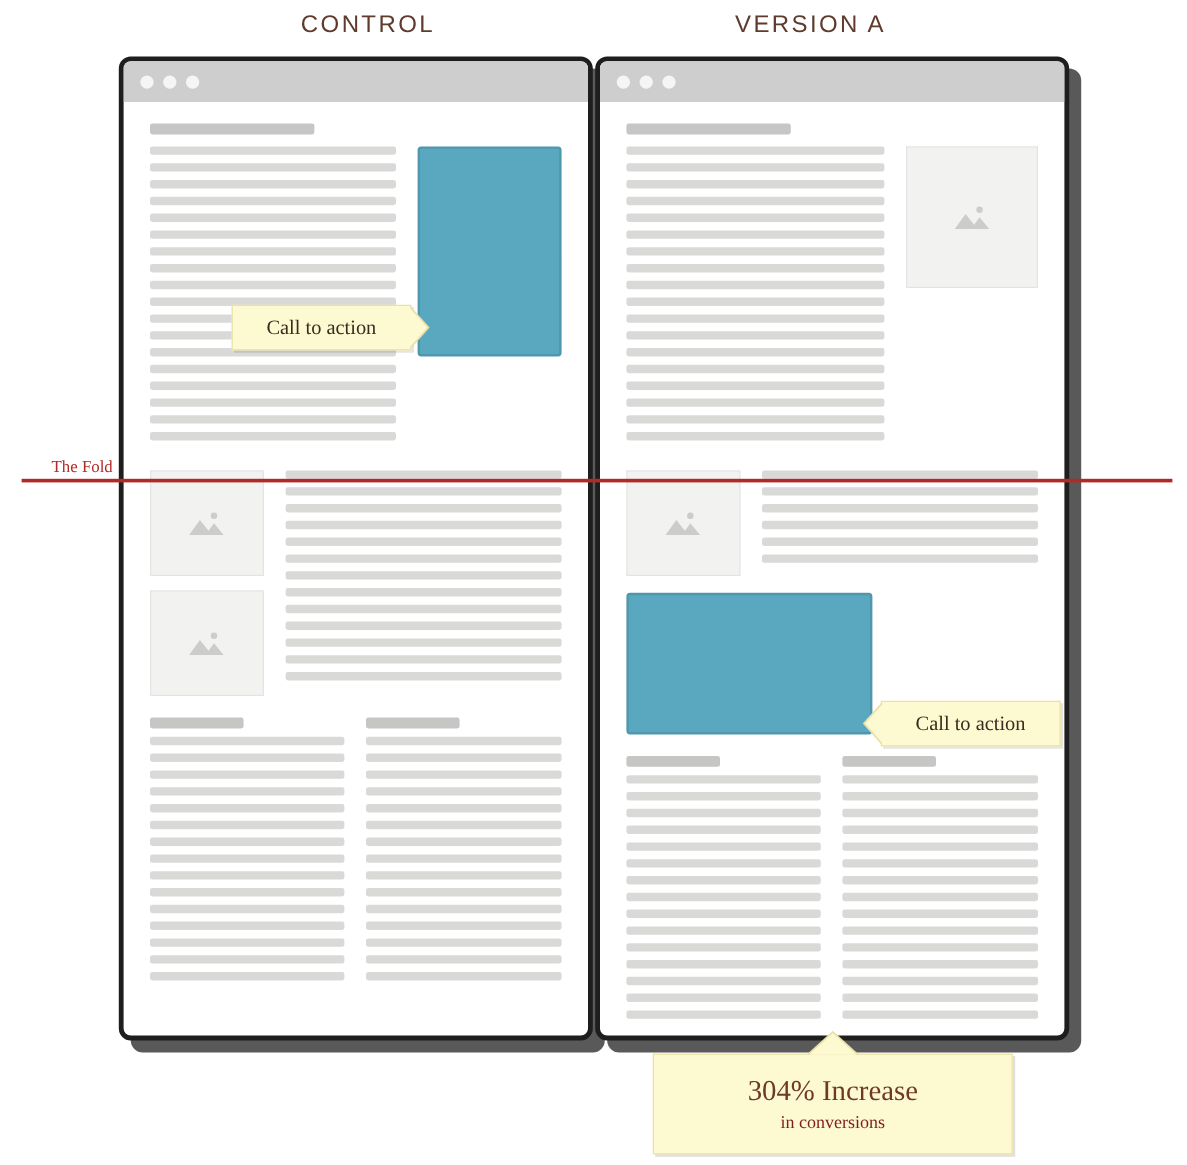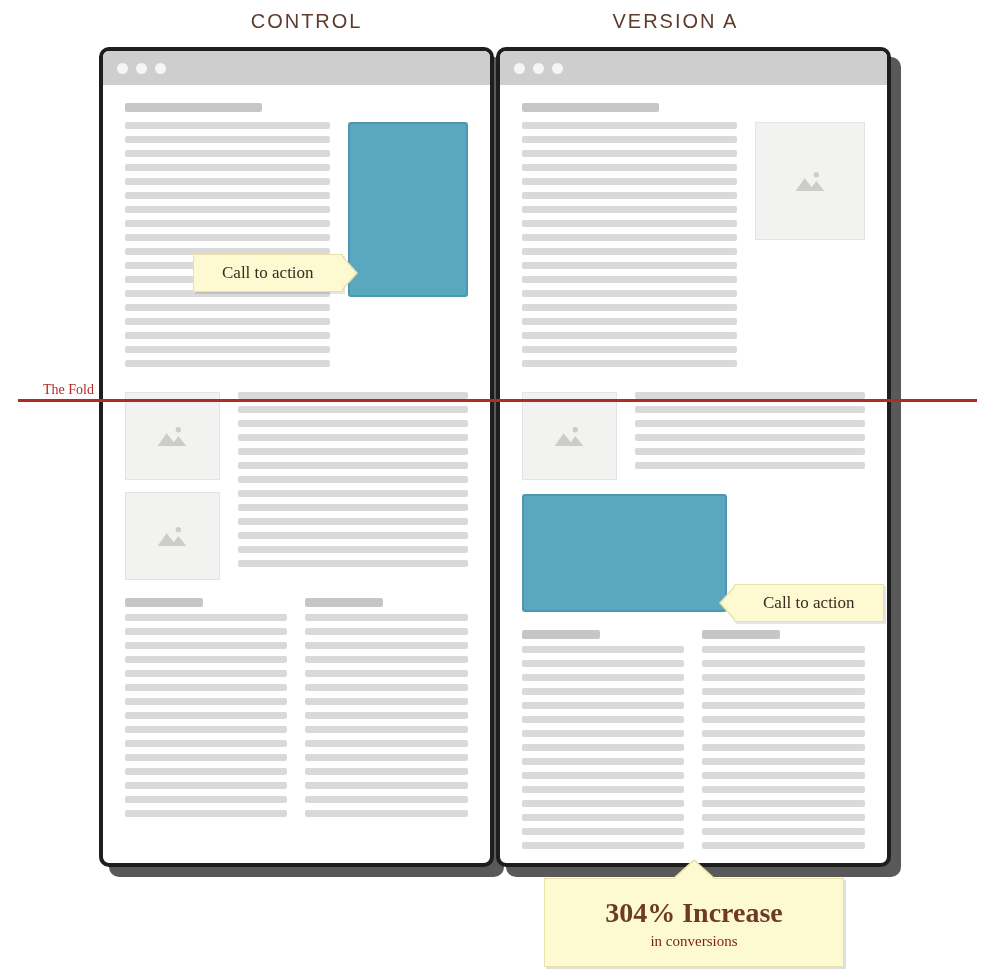--- a/index.html
+++ b/index.html
@@ -161,21 +161,21 @@
     width:0;height:0;border-style:solid;
   }
   .result::before{
     top:-20px;border-width:0 22px 20px 22px;
     border-color:transparent transparent var(--note-border) transparent;
   }
   .result::after{
     top:-18px;border-width:0 20px 18px 20px;
     border-color:transparent transparent var(--note-bg) transparent;
   }
-  .result .big{font-size:28px;color:#6e3a26;margin-bottom:4px;font-weight:bold;}
+  .result .big{font-size:24px;color:#6e3a26;margin-bottom:4px;}
   .result .small{font-size:15px;color:#7f1d1d;}
 </style>
 </head>
 <body>
 
 <div class="stage">
 
   <div class="labels">
     <div>CONTROL</div>
     <div>VERSION A</div>

